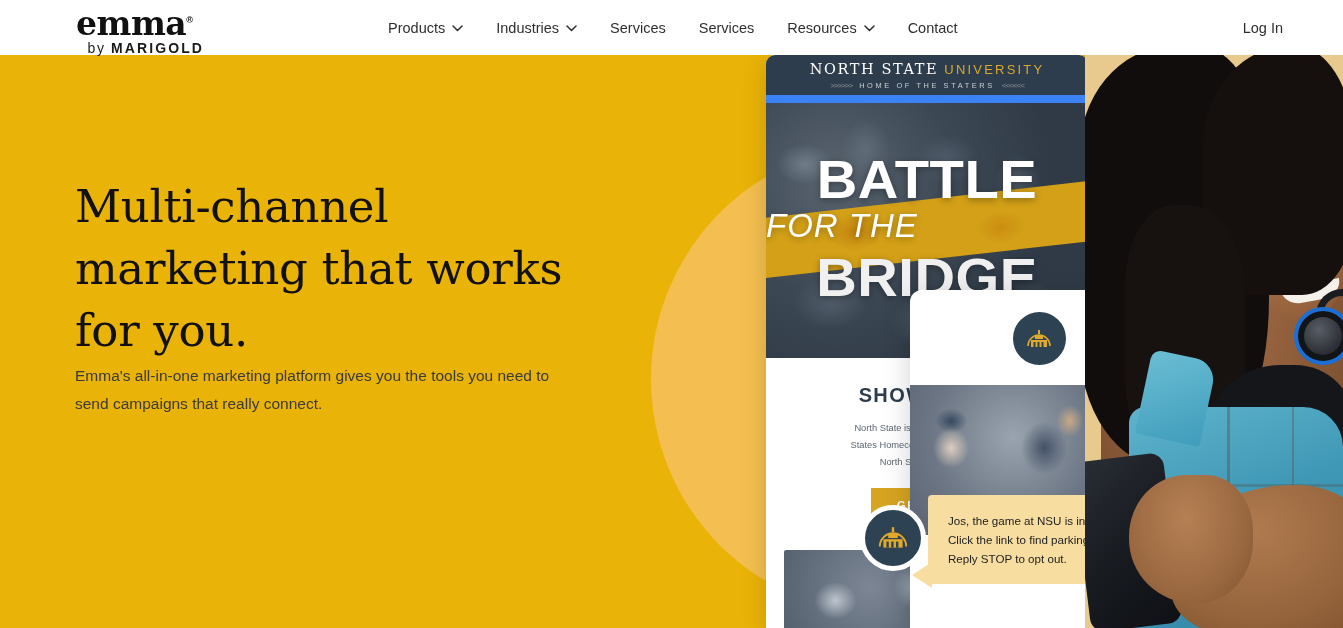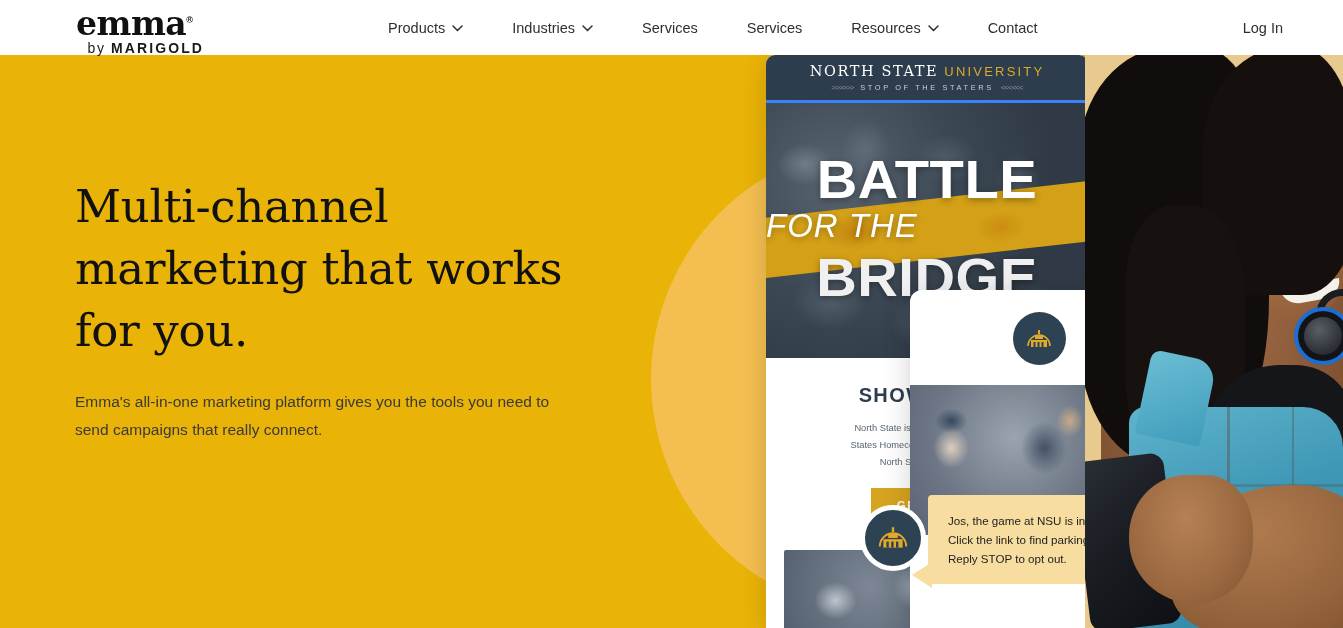--- a/index.html
+++ b/index.html
@@ -25,21 +25,21 @@
     font-weight: 700; font-size: 33px; line-height: 31px;
     letter-spacing: -0.5px; color: #111111;
   }
   .logo-reg { font-size: 9px; vertical-align: super; font-family: "Liberation Sans", sans-serif; }
   .logo-sub {
     font-size: 14px; letter-spacing: 1.6px; color: #1a1a1a;
     text-align: right; margin-top: 1px; font-weight: 400;
   }
   .logo-sub b { font-weight: 700; letter-spacing: 2.1px; }
 
-  .nav { position: absolute; left: 388px; top: 0; height: 55px; display: flex; align-items: center; gap: 16px; }
+  .nav { position: absolute; left: 388px; top: 0; height: 55px; display: flex; align-items: center; gap: 0; }
   .nav-item {
     display: flex; align-items: center; gap: 7px;
     font-size: 14.5px; color: #2f2f2f; cursor: pointer;
     padding: 0 0; margin-right: 33px; white-space: nowrap;
   }
   .nav-item:last-child { margin-right: 16px; }
   .chev { display: inline-block; width: 11px; height: 7px; position: relative; top: 1px; }
   .chev svg { display: block; }
 
   .header-right { position: absolute; right: 24px; top: 0; height: 55px; display: flex; align-items: center; gap: 0; }
@@ -53,21 +53,21 @@
   }
 
   
   .hero-copy { position: absolute; left: 75px; top: 176px; width: 560px; z-index: 20; }
   .headline {
     font-family: "DejaVu Serif", serif;
     font-size: 45px; line-height: 62px;
     color: #111111; font-weight: 400; letter-spacing: -0.3px;
   }
   .subhead {
-    margin-top: 26px; font-size: 15.5px; line-height: 28px;
+    font-size: 15.5px; line-height: 28px;
     color: #3a3a3a; width: 505px;
   }
   .learn-btn {
     margin-top: 39px;
     background: #0d3b5c; color: #ffffff;
     font-size: 16px; font-weight: 700;
     border: none; border-radius: 30px;
     height: 50px; padding: 0 37px;
     cursor: pointer;
   }
@@ -97,21 +97,21 @@
     width: 322px; height: 573px;
     background: #ffffff;
     border-radius: 9px 9px 0 0;
     overflow: hidden;
     box-shadow: 0 6px 26px rgba(0,0,0,0.16);
   }
   .email-head {
     height: 48px; background: #2d3d4d;
     display: flex; flex-direction: column;
     align-items: center; justify-content: center;
-    border-bottom: 3px solid #3b82f6;
+    border-bottom: 8px solid #3b82f6;
   }
   .em-title { font-family: "DejaVu Serif", serif; font-size: 14.5px; letter-spacing: 1.6px; color: #ffffff; }
   .em-title .gold { color: #d9a92c; font-family: "Liberation Sans", sans-serif; font-size: 13px; letter-spacing: 2.2px; }
   .em-sub { margin-top: 4px; font-size: 7.4px; letter-spacing: 2.6px; color: #c9cfd6; display: flex; align-items: center; gap: 7px; }
   .em-sub .arrows { color: #8b9299; letter-spacing: -1px; font-size: 8px; }
 
   .email-hero {
     position: relative; height: 255px; overflow: hidden;
     background:
       radial-gradient(circle at 22% 30%, #59646f 0%, #3c4854 38%, #2f3a46 70%),
@@ -426,21 +426,21 @@
 
     <div class="email-card">
 
       <div class="email-head">
         <div class="em-title">
           <span>NORTH STATE</span>
           <span class="gold">UNIVERSITY</span>
         </div>
         <div class="em-sub">
           <span class="arrows">&gt;&gt;&gt;&gt;&gt;&gt;</span>
-          <span>STOP OF THE STATERS</span>
+          <span>HOME OF THE STATERS</span>
           <span class="arrows">&lt;&lt;&lt;&lt;&lt;&lt;</span>
         </div>
       </div>
 
       <div class="email-hero">
         <div class="crowd"></div>
         <div class="gold-band"></div>
         <div class="word-battle">BATTLE</div>
         <div class="word-forthe">FOR THE</div>
         <div class="word-bridge">BRIDGE</div>

